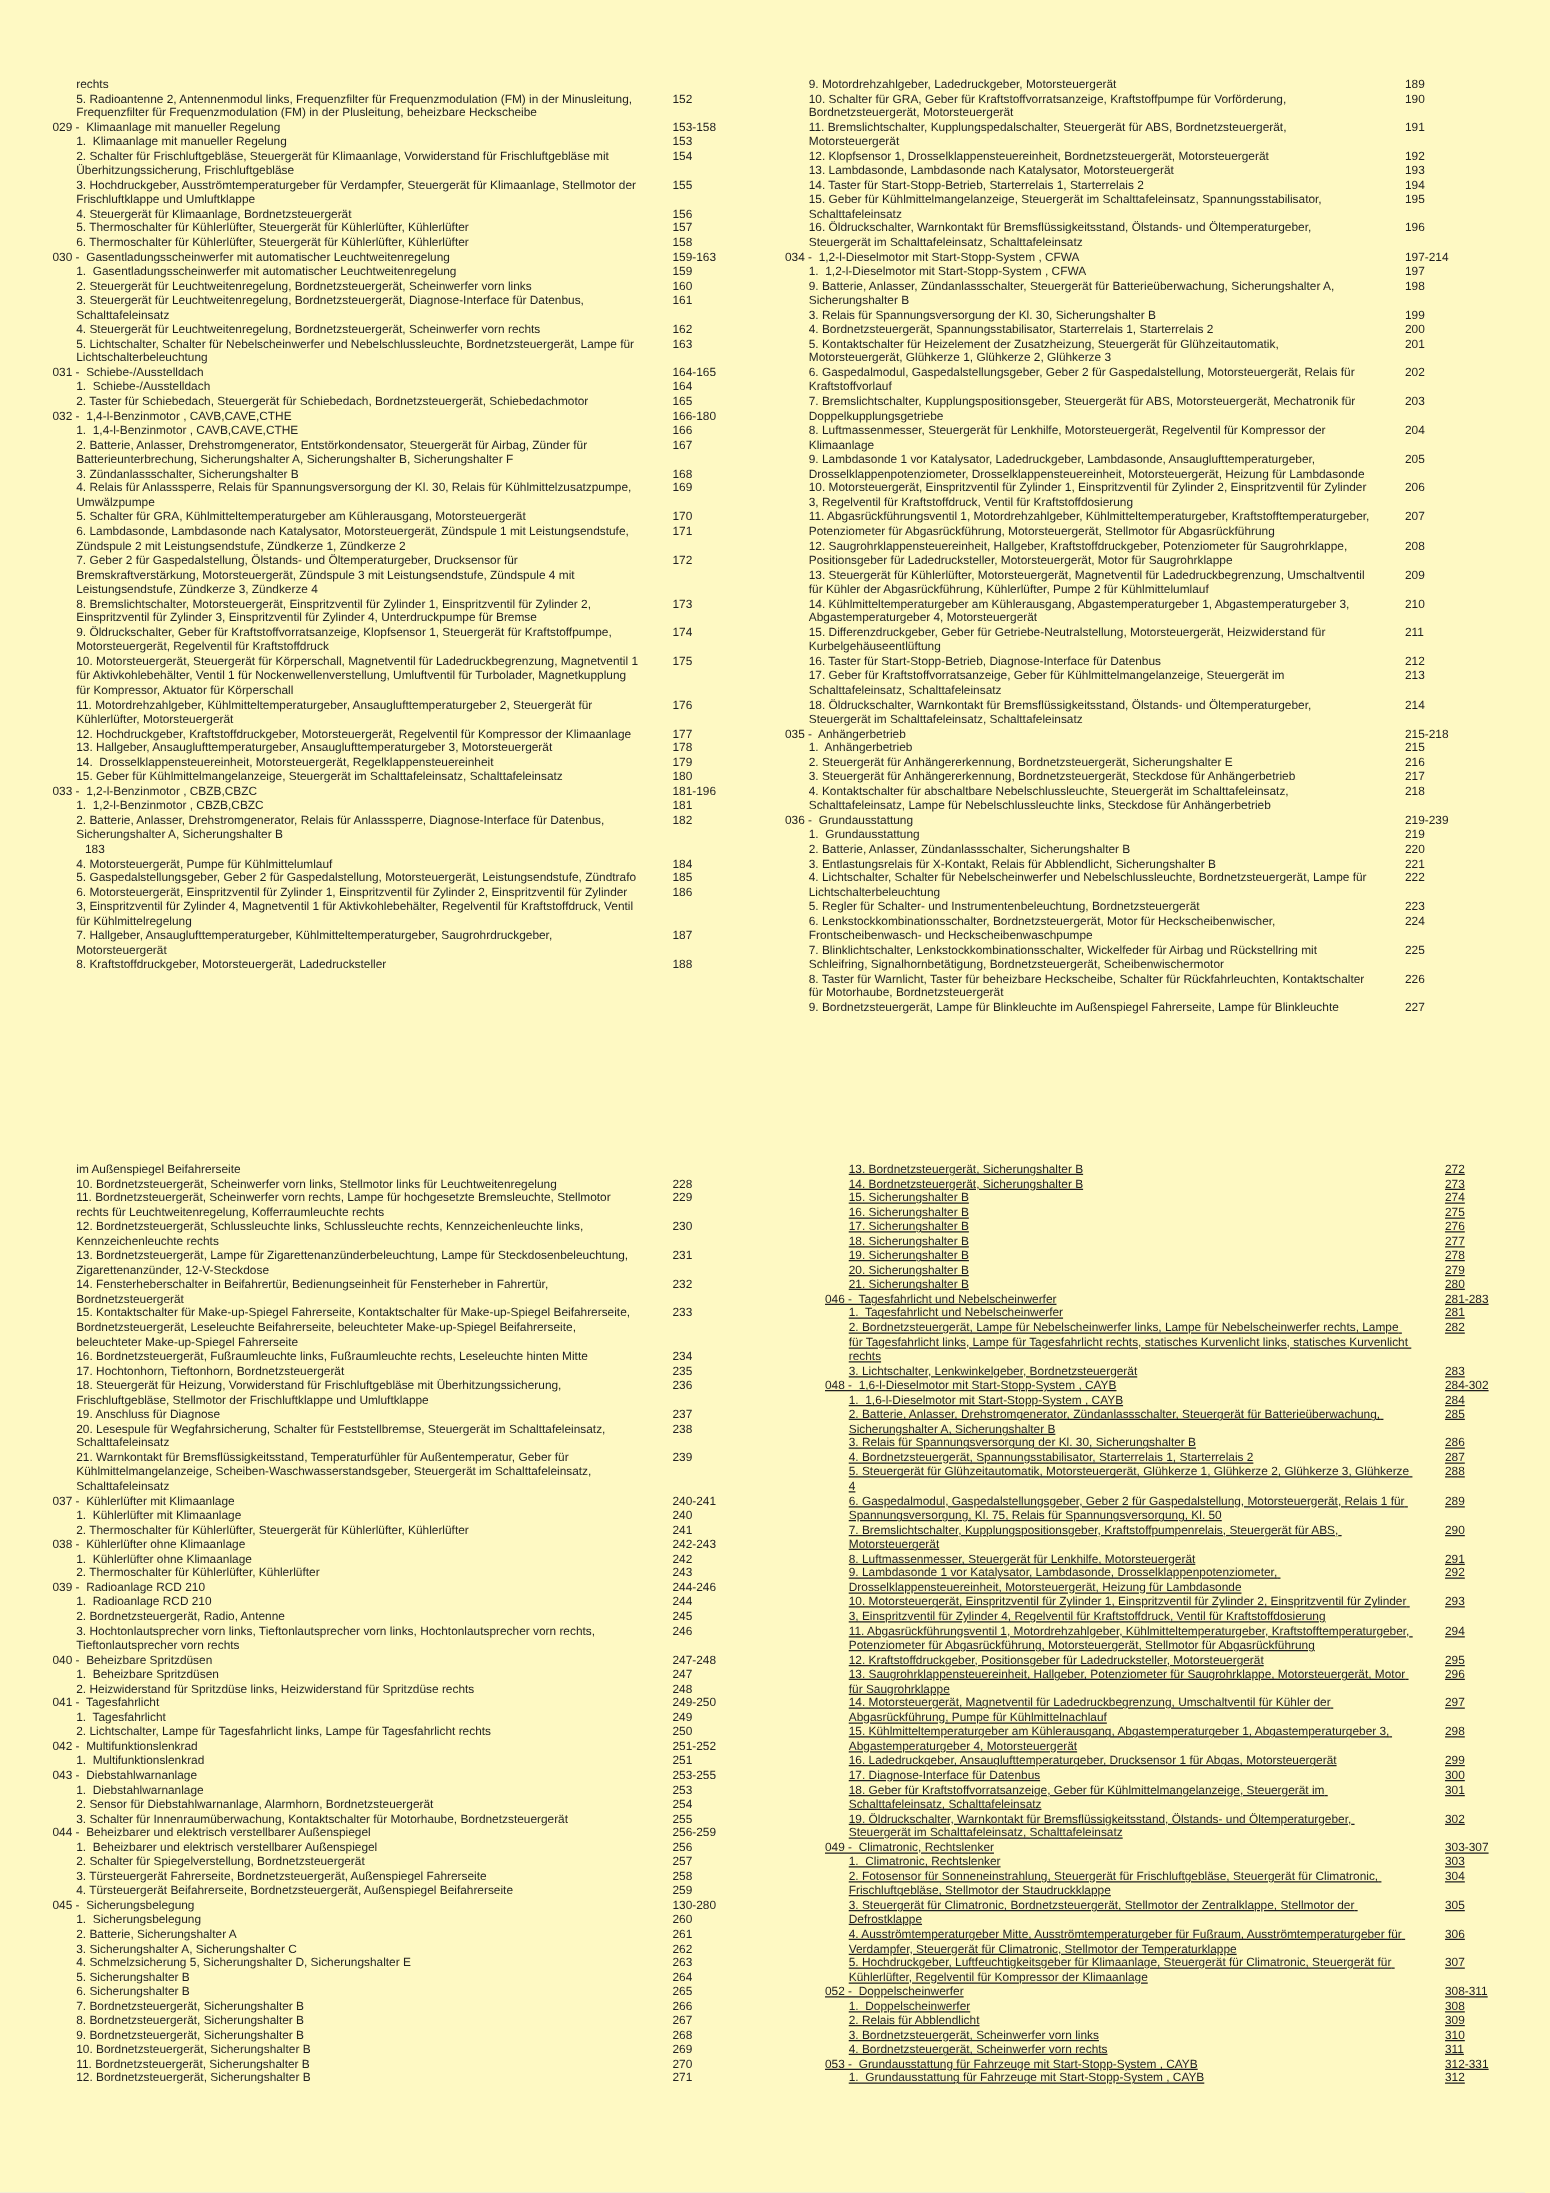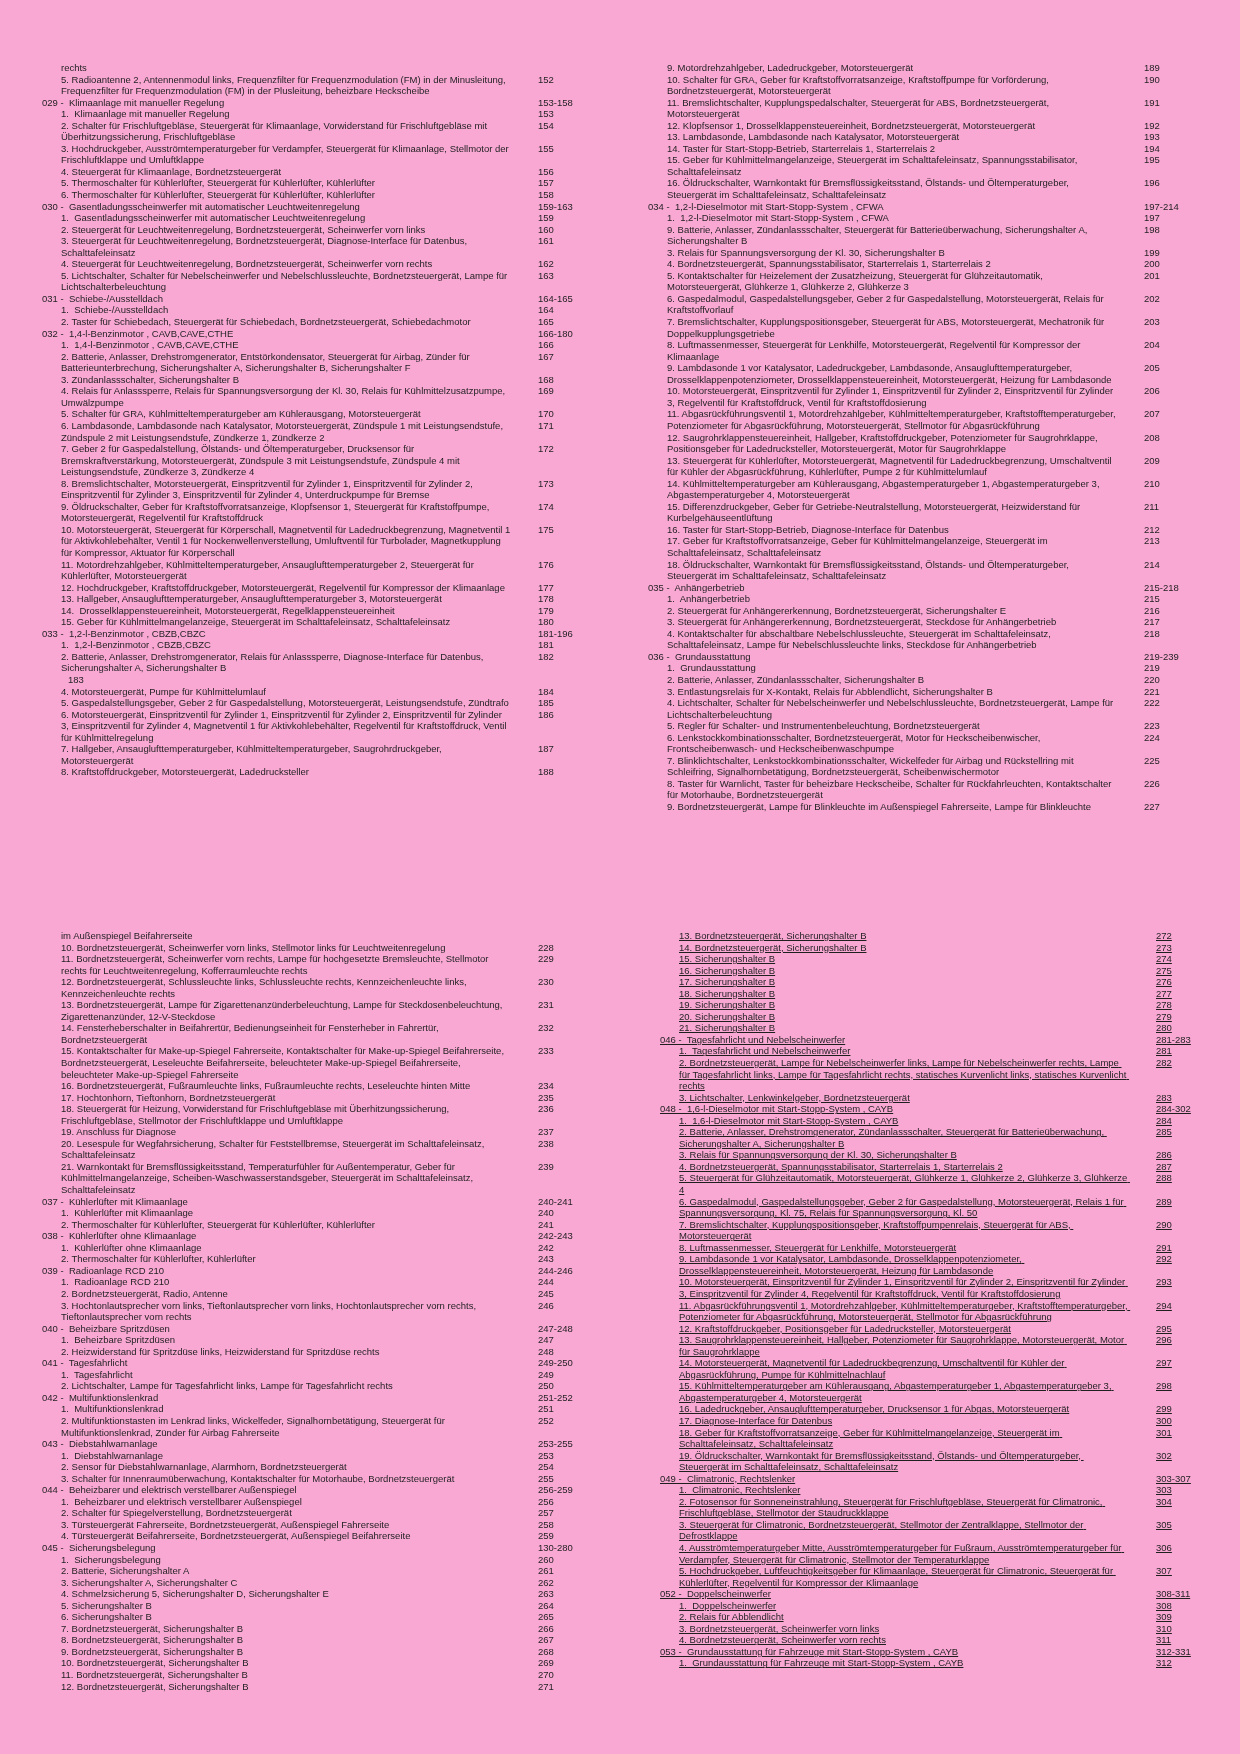--- a/index.html
+++ b/index.html
@@ -1,25 +1,25 @@
 <!DOCTYPE html>
 <html><head>
 <meta charset="utf-8">
 <style>
   html,body { margin:0; padding:0; background:#e8e8e8; }
   .page {
     position:relative; width:1240px; height:1754px; margin:0 auto;
-    background:#f9a8d4; overflow:hidden;
+    background:#fef9c3; overflow:hidden;
     font-family:"Liberation Sans", sans-serif;
     font-size:9.5px; line-height:11.55px; color:#1f1f1f;
     -webkit-font-smoothing:antialiased;
   }
   .col { position:absolute; }
   #col-tl { left:42px;  top:62px;  width:560px; }
-  #col-tr { left:648px; top:62px;  width:560px; }
+  #col-tr { left:628px; top:62px;  width:560px; }
   #col-bl { left:42px;  top:930px; width:560px; }
   #col-br { left:660px; top:930px; width:560px;text-decoration:underline; }
   .row { display:flex; align-items:flex-start; }
   .txt { width:470px; flex:none; box-sizing:border-box; white-space:pre-wrap; }
   .row.item .txt, .row.cont .txt { padding-left:19px; }
   .row.sec .txt { padding-left:0; }
   .num { flex:none; margin-left:26px; white-space:nowrap; }
 </style>
 </head>
 <body>
@@ -486,24 +486,20 @@
         <div class="num">250</div>
       </div>
       <div class="row sec">
         <div class="txt">042 -  Multifunktionslenkrad</div>
         <div class="num">251-252</div>
       </div>
       <div class="row item">
         <div class="txt">1.  Multifunktionslenkrad</div>
         <div class="num">251</div>
       </div>
-      <div class="row item">
-        <div class="txt">2. Multifunktionstasten im Lenkrad links, Wickelfeder, Signalhornbetätigung, Steuergerät für Multifunktionslenkrad, Zünder für Airbag Fahrerseite</div>
-        <div class="num">252</div>
-      </div>
       <div class="row sec">
         <div class="txt">043 -  Diebstahlwarnanlage</div>
         <div class="num">253-255</div>
       </div>
       <div class="row item">
         <div class="txt">1.  Diebstahlwarnanlage</div>
         <div class="num">253</div>
       </div>
       <div class="row item">
         <div class="txt">2. Sensor für Diebstahlwarnanlage, Alarmhorn, Bordnetzsteuergerät</div>

